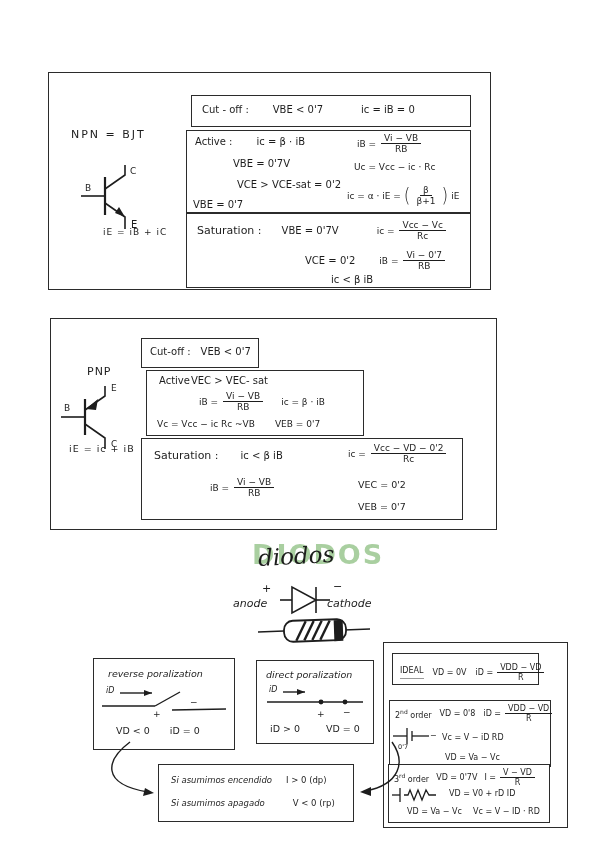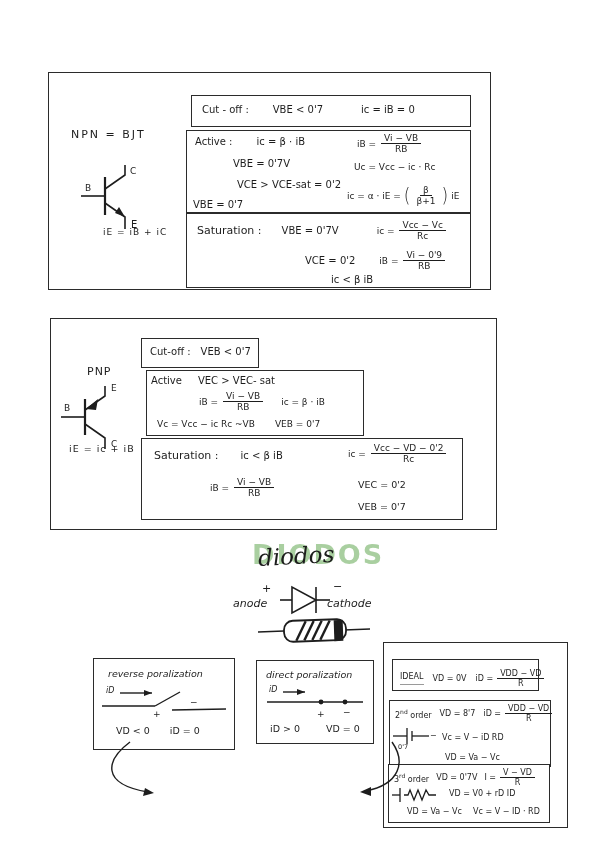--- a/index.html
+++ b/index.html
@@ -90,21 +90,21 @@
               <span class="n">Vcc − Vc</span>
               <span class="d">Rc</span>
             </span>
         </div>
       </div>
       <div class="row fs10" style="left:118px;top:36px;gap:24px;">
         <span>VCE  =  0'2</span>
         <div class="row fs9" style="position:static;gap:5px;">
           <span>iB  =</span>
           <span class="fr">
-              <span class="n">Vi − 0'9</span>
+              <span class="n">Vi − 0'7</span>
               <span class="d">RB</span>
             </span>
         </div>
       </div>
       <span class="t fs10" style="left:144px;top:60px;">ic  &lt;  β iB</span>
     </div>
   </div>
 
   <div class="box" style="left:50px;top:318px;width:447px;height:212px;">
     <span class="t fs11" style="left:36px;top:46px;letter-spacing:1px;">PNP</span>
@@ -124,21 +124,21 @@
     <span class="t fs95" style="left:18px;top:124px;letter-spacing:1px;">iE = ic + iB</span>
 
     <div class="box" style="left:90px;top:19px;width:118px;height:30px;">
       <div class="row fs10" style="left:8px;top:7px;gap:10px;">
         <span>Cut-off :</span>
         <span>VEB &lt; 0'7</span>
       </div>
     </div>
 
     <div class="box" style="left:95px;top:51px;width:218px;height:66px;">
-      <div class="row fs10" style="left:4px;top:4px;gap:16px;">
+      <div class="row fs10" style="left:12px;top:4px;gap:1px;">
         <span>Active</span>
         <span>VEC &gt; VEC- sat</span>
       </div>
       <div class="row fs9" style="left:52px;top:20px;gap:18px;">
         <div class="row" style="position:static;gap:5px;">
           <span>iB  =</span>
           <span class="fr">
               <span class="n">Vi − VB</span>
               <span class="d">RB</span>
             </span>
@@ -239,38 +239,38 @@
     <span class="t fs9" style="left:60px;top:48px;">+</span>
     <span class="t fs9" style="left:86px;top:46px;">−</span>
     <div class="row fs95" style="left:13px;top:62px;gap:26px;">
       <span>iD &gt; 0</span>
       <span>VD = 0</span>
     </div>
   </div>
 
   <div class="box" style="left:383px;top:642px;width:185px;height:186px;">
 
-    <div class="box" style="left:8px;top:16px;width:147px;height:32px;">
+    <div class="box" style="left:8px;top:10px;width:147px;height:32px;">
       <div class="row fs8" style="left:7px;top:9px;gap:9px;">
         <span class="und">IDEAL</span>
         <span>VD = 0V</span>
         <div class="row" style="position:static;gap:4px;">
           <span>iD =</span>
           <span class="fr">
               <span class="n">VDD − VD</span>
               <span class="d">R</span>
             </span>
         </div>
       </div>
     </div>
 
     <div class="box" style="left:5px;top:57px;width:162px;height:67px;">
       <div class="row fs8" style="left:5px;top:3px;gap:8px;">
         <span><span>2</span><span class="sup">nd</span> <span>order</span></span>
-        <span>VD = 8'7</span>
+        <span>VD = 0'8</span>
         <div class="row" style="position:static;gap:4px;">
           <span>iD =</span>
           <span class="fr">
               <span class="n">VDD − VD</span>
               <span class="d">R</span>
             </span>
         </div>
       </div>
       <svg style="left:3px;top:26px;" width="38" height="18" viewBox="0 0 38 18">
         <g stroke="#1d1d1d" stroke-width="1.3" fill="none">
@@ -313,14 +313,24 @@
 
   <svg style="left:98px;top:740px;" width="64" height="58" viewBox="0 0 64 58">
     <path d="M32,2 C8,20 2,44 50,52" fill="none" stroke="#1d1d1d" stroke-width="1.4"></path>
     <polygon points="56,53 45,56 47,48" fill="#1d1d1d"></polygon>
   </svg>
   <svg style="left:352px;top:740px;" width="48" height="58" viewBox="0 0 48 58">
     <path d="M40,2 C54,22 48,44 14,51" fill="none" stroke="#1d1d1d" stroke-width="1.4"></path>
     <polygon points="8,52 19,47 19,56" fill="#1d1d1d"></polygon>
   </svg>
 
+  <div class="box" style="left:158px;top:764px;width:196px;height:58px;">
+    <div class="row fs85" style="left:12px;top:10px;gap:14px;">
+      <span class="ital">Si  asumimos  encendido</span>
+      <span>I &gt; 0  (dp)</span>
+    </div>
+    <div class="row fs85" style="left:12px;top:33px;gap:28px;">
+      <span class="ital">Si  asumimos  apagado</span>
+      <span>V &lt; 0 (rp)</span>
+    </div>
+  </div>
 
 </div>
 
 </body></html>

